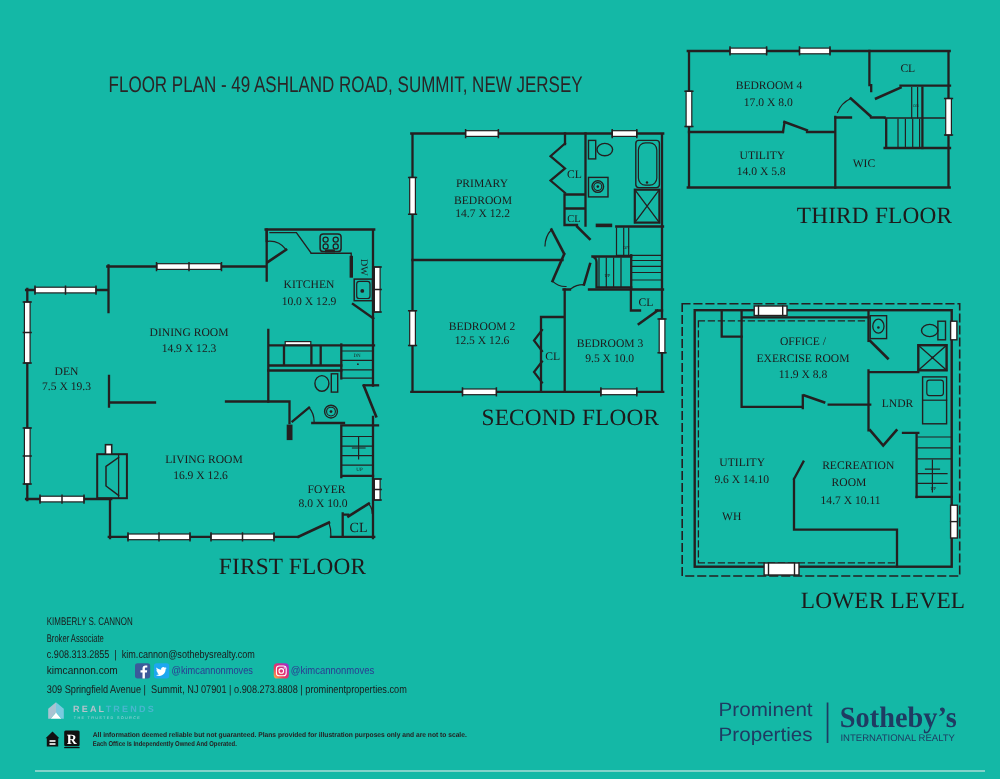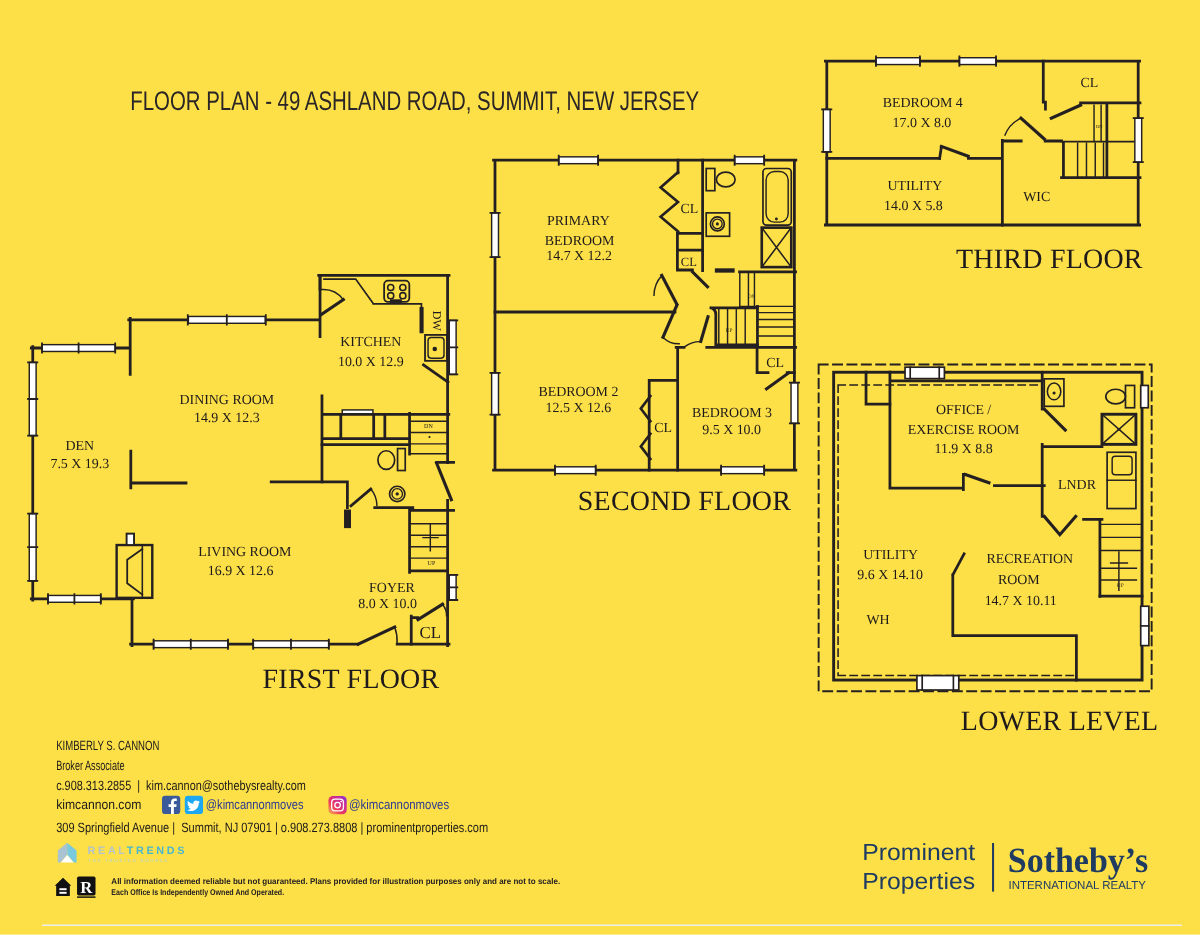--- a/index.html
+++ b/index.html
@@ -1,16 +1,16 @@
 <!DOCTYPE html>
 <html><head>
 <meta charset="utf-8">
 <style>
   html,body{margin:0;padding:0;background:#ffffff;}
-  #page{position:relative;width:1000px;height:779px;background:#fde047;overflow:hidden;
+  #page{position:relative;width:1000px;height:779px;background:#14b8a6;overflow:hidden;
         font-family:"Liberation Sans", sans-serif;}
   .abs{position:absolute;}
   svg{text-rendering:geometricPrecision;}
 </style>
 </head>
 <body>
 <div id="page">
 
   <svg class="abs" style="left:0;top:0" width="1000" height="120" viewBox="0 0 1000 120">
     <text x="108.6" y="91.6" font-family="Liberation Sans, sans-serif" font-size="22.4" fill="#2a2526" textLength="474" lengthAdjust="spacingAndGlyphs">FLOOR PLAN - 49 ASHLAND ROAD, SUMMIT, NEW JERSEY</text>

